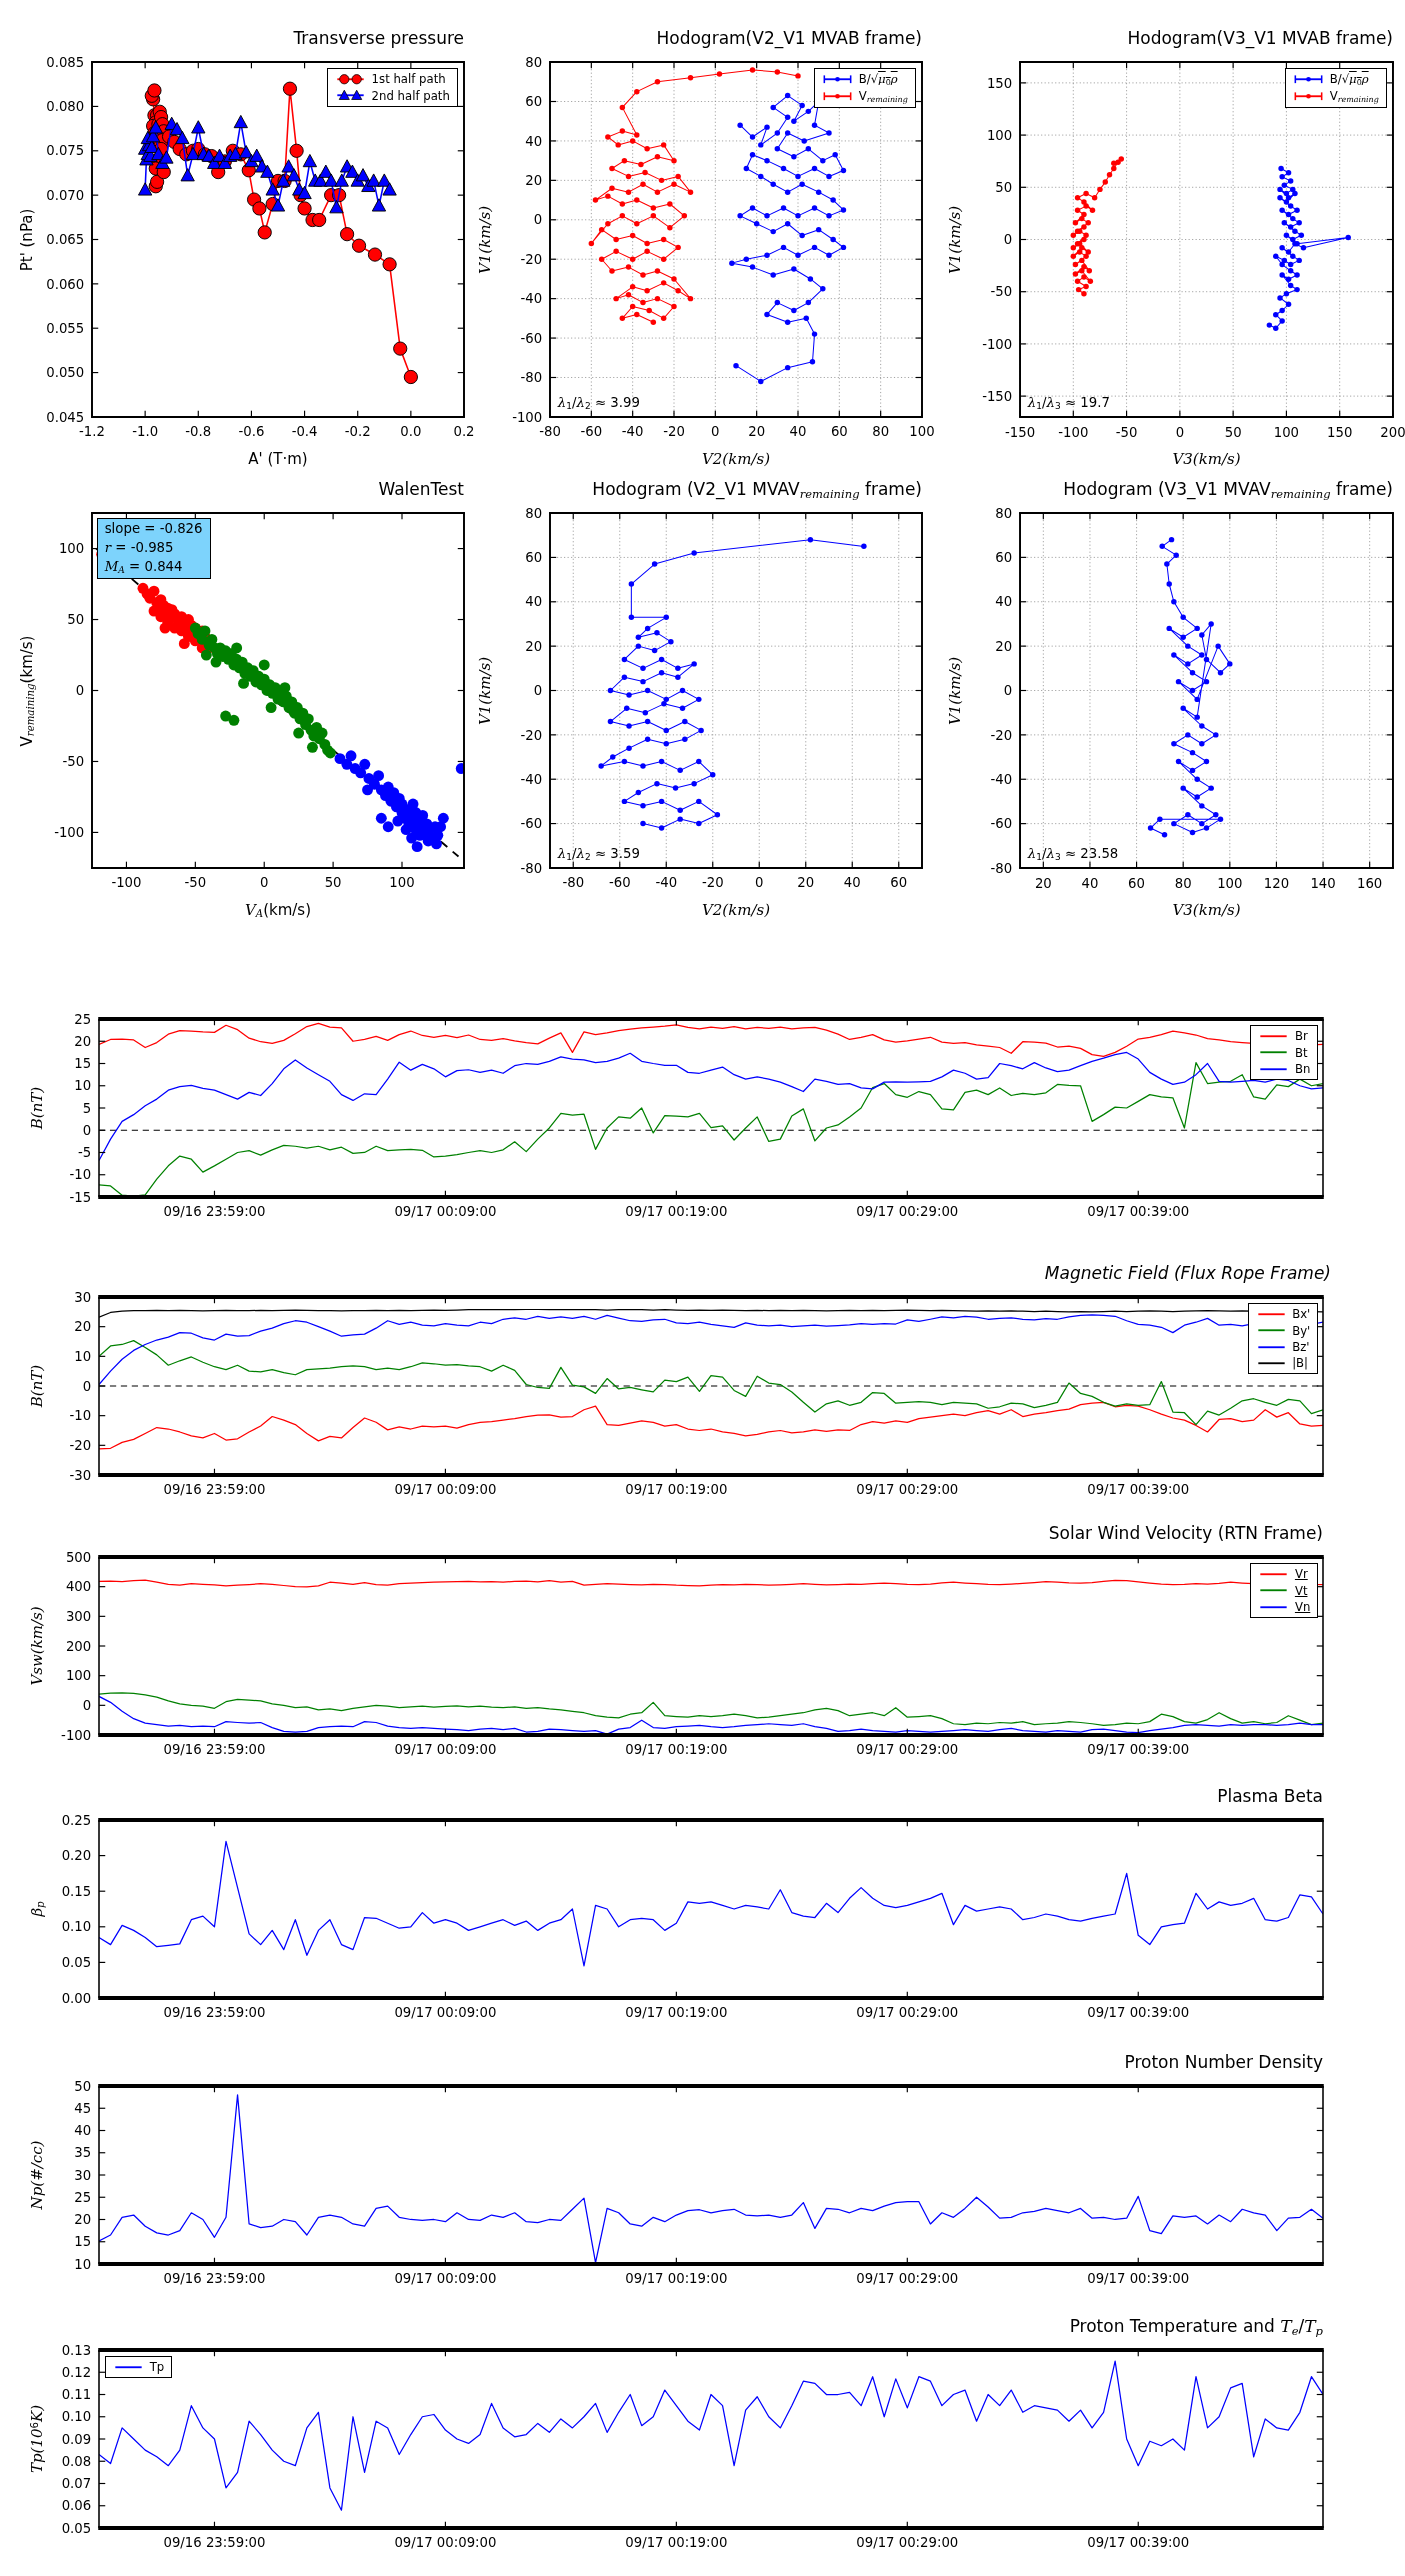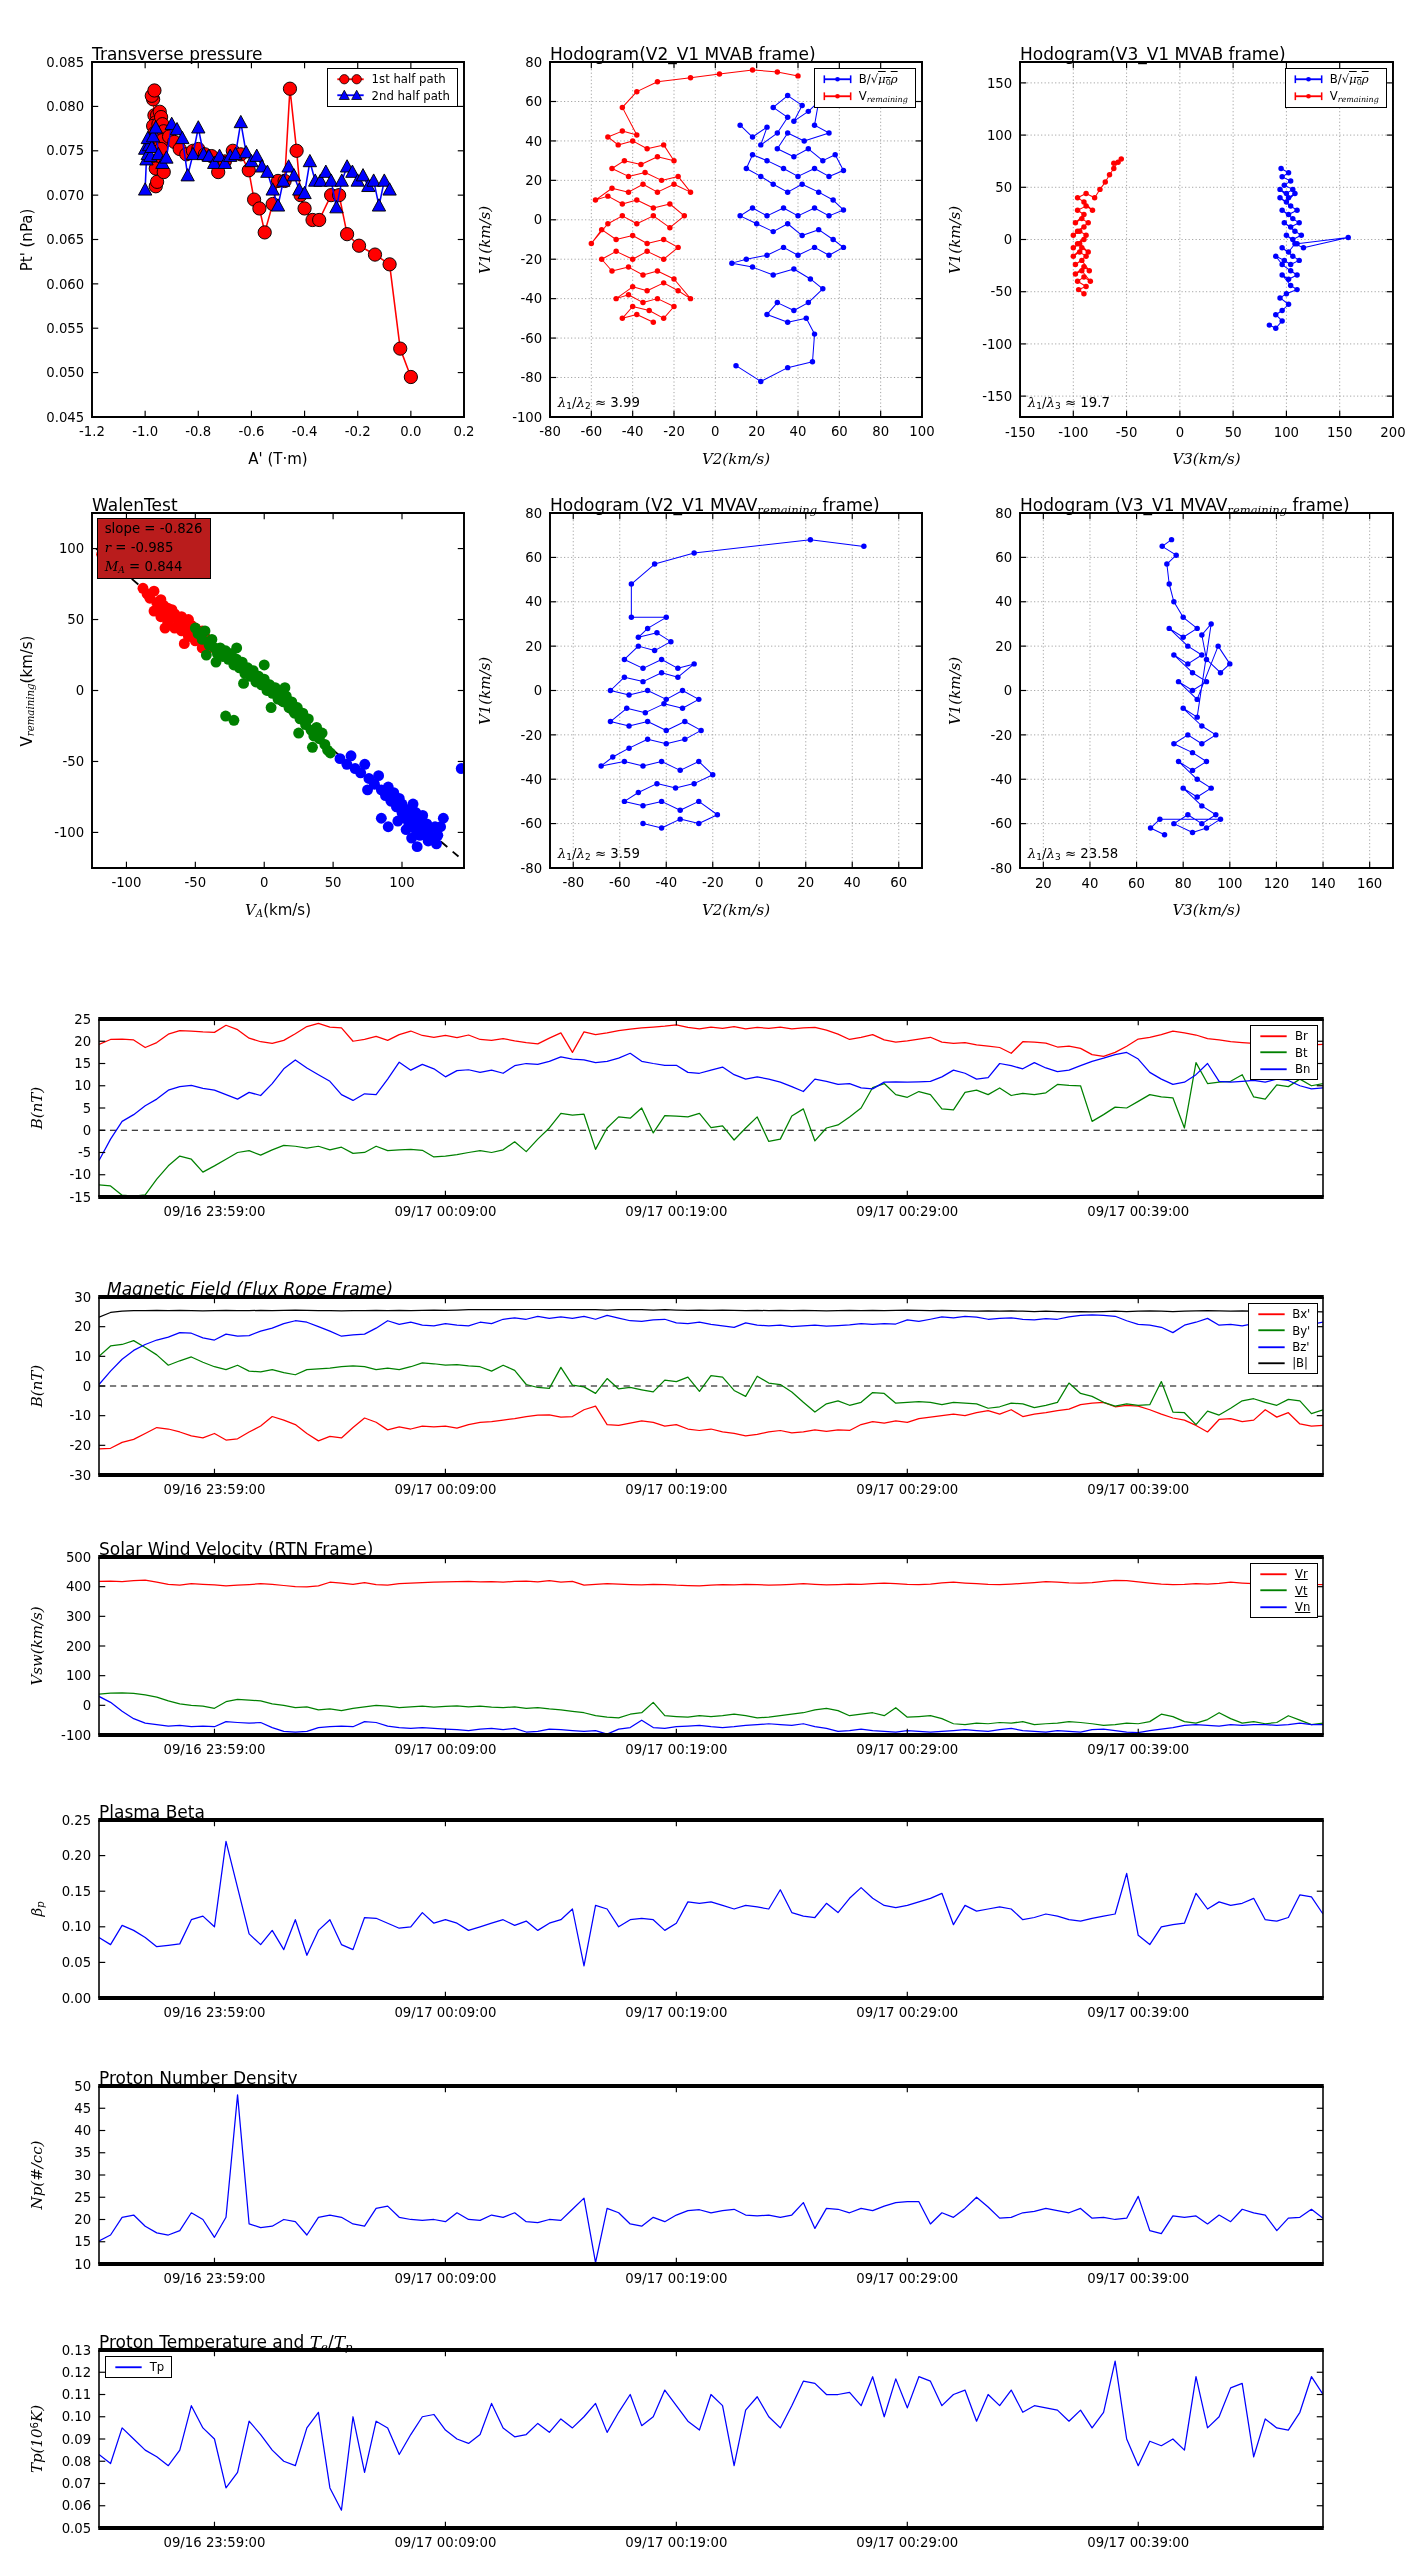--- a/index.html
+++ b/index.html
@@ -1,28 +1,28 @@
 <!DOCTYPE html>
 <html style="font-size:12.5px"><head>
 <meta charset="utf-8">
 <style>
   html,body{margin:0;padding:0;background:#fff;}
   #figure{position:relative;width:1405px;height:2576px;background:#fff;color:#000;
           font-family:"DejaVu Sans",sans-serif;}
   .chart{position:absolute;}
   .chart svg{overflow:visible;display:block;}
-  .ctitle{position:absolute;text-align:left;font-size:17px;white-space:nowrap;margin-top:16px;}
+  .ctitle{position:absolute;text-align:right;font-size:17px;white-space:nowrap;}
   .xlabel{position:absolute;text-align:center;font-size:15px;white-space:nowrap;}
   .ylabel-wrap{position:absolute;top:0;display:flex;align-items:center;justify-content:center;}
   .ylabel-wrap span.rot{transform:rotate(-90deg);white-space:nowrap;font-size:15px;display:block;}
   .legend{position:absolute;background:#fff;border:1.6px solid #000;padding:3.1px 7px;
           display:flex;flex-direction:column;gap:2.3px;font-size:11.7px;z-index:5;}
   .legend-item{display:flex;align-items:center;gap:5.5px;white-space:nowrap;}
   .ann{position:absolute;font-size:13.3px;white-space:nowrap;z-index:4;}
-  .statbox{position:absolute;border:1.6px solid #000;background:#b91c1c;padding:1.6px 7px;
+  .statbox{position:absolute;border:1.6px solid #000;background:#7dd3fc;padding:1.6px 7px;
            font-size:13.3px;line-height:1.4;white-space:nowrap;z-index:5;}
   .sb{font-size:68%;vertical-align:-18%;}
   .sp{font-size:68%;vertical-align:40%;}
   .mt{font-family:"DejaVu Serif",serif;font-style:italic;}
   .ov{text-decoration:overline;}
 </style>
 </head>
 <body>
 
 <div id="figure">

